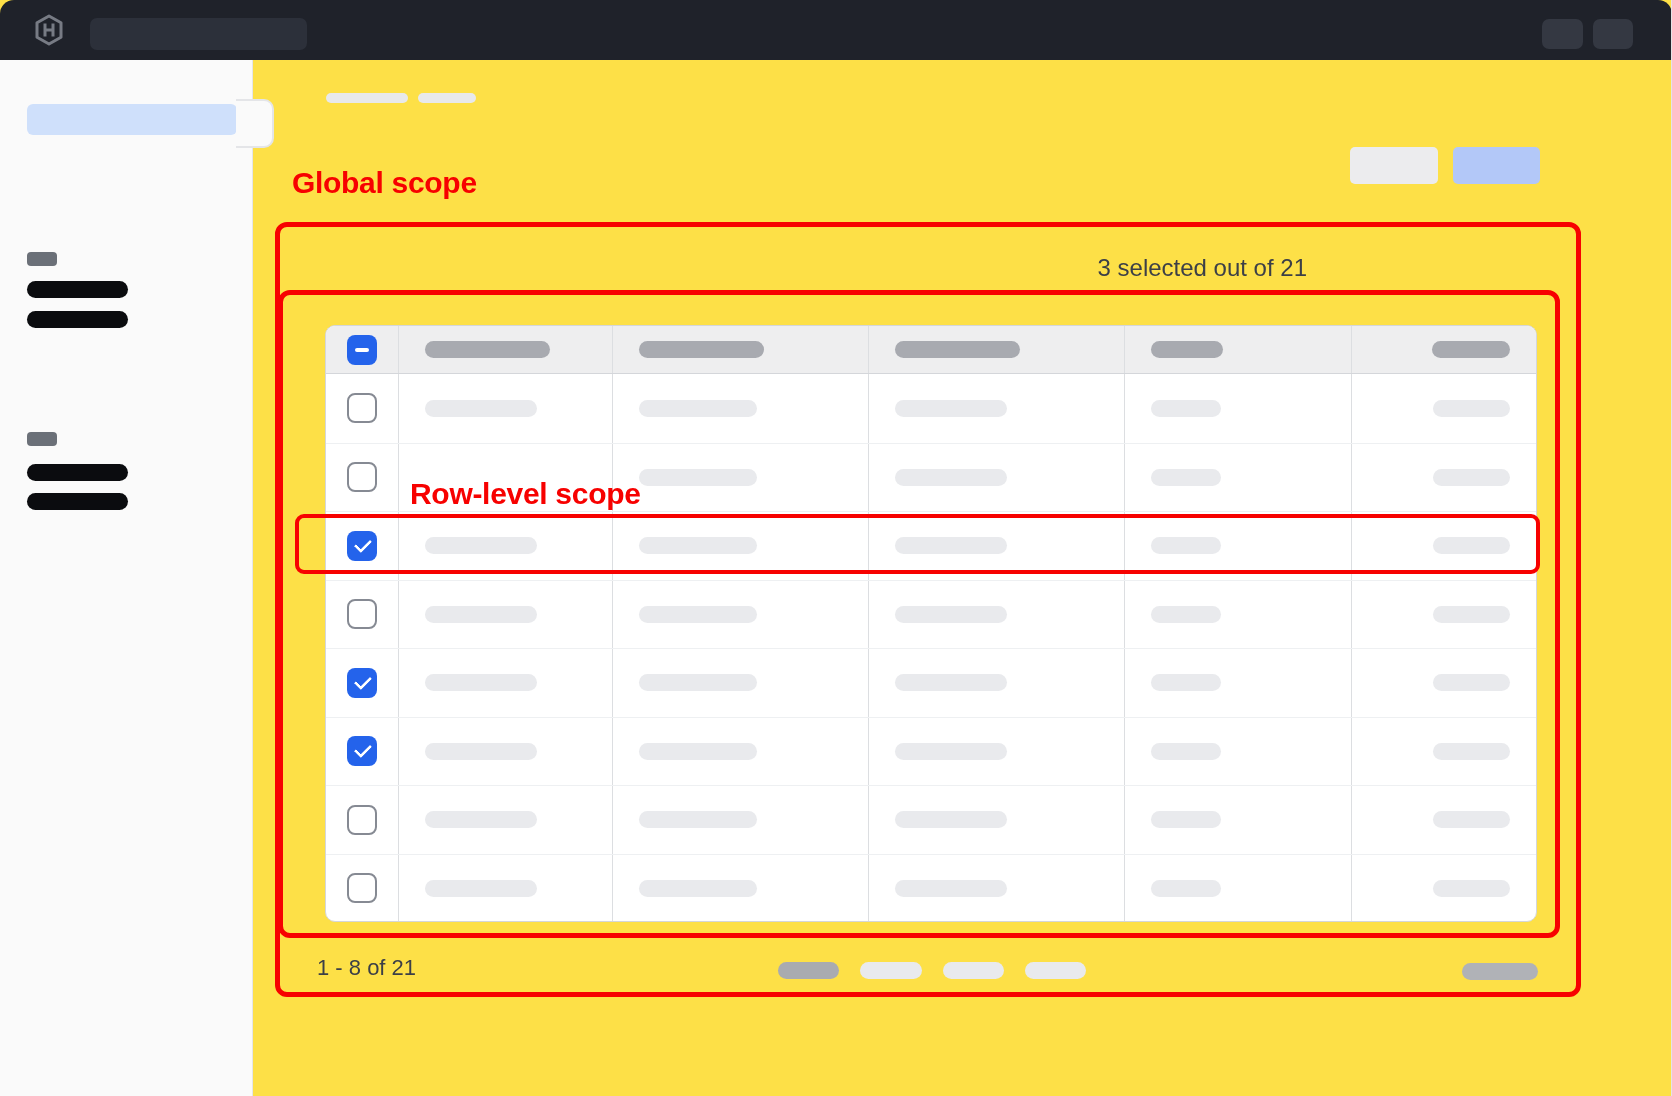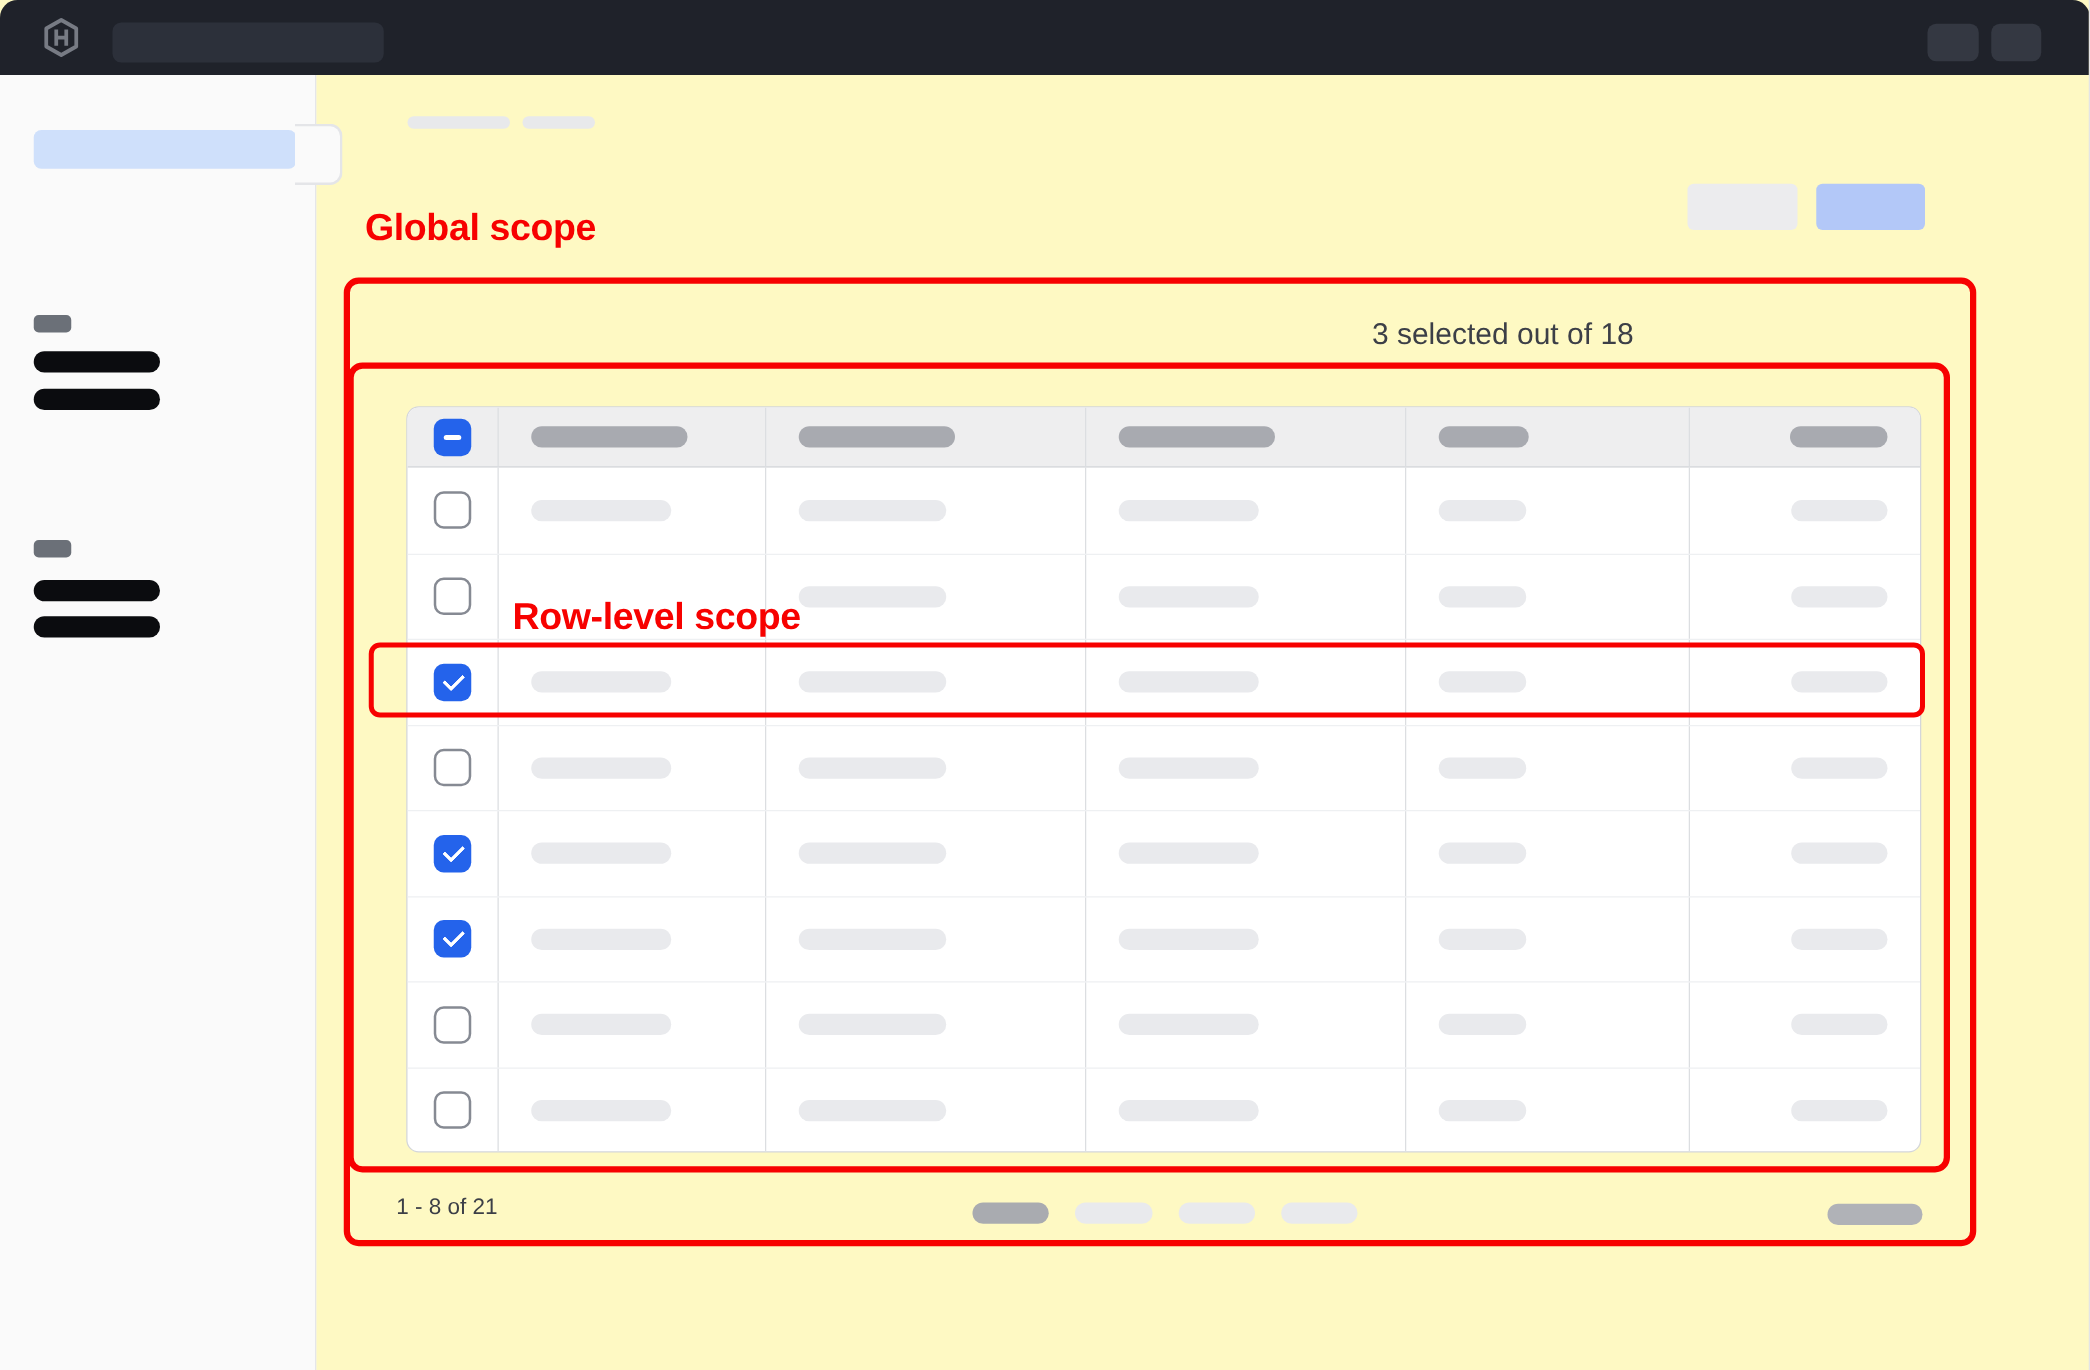--- a/index.html
+++ b/index.html
@@ -1,16 +1,16 @@
 <!DOCTYPE html>
 <html><head>
 <meta charset="utf-8">
 <style>
   html,body{margin:0;padding:0;background:#fbfbfc;font-family:"Liberation Sans","DejaVu Sans",sans-serif;}
-  .stage{position:relative;width:1672px;height:1096px;background:#fef9c3;overflow:hidden;
+  .stage{position:relative;width:1672px;height:1096px;background:#fde047;overflow:hidden;
          border-right:1px solid #e3e4e6;box-sizing:border-box;}
   
   .topbar{position:absolute;left:0;top:0;width:1672px;height:60px;background:#1f222a;
           border-radius:14px 14px 0 0;}
   .logo{position:absolute;left:34px;top:14px;width:30px;height:32px;}
   .topbar-search{position:absolute;left:90px;top:18px;width:217px;height:32px;background:#2c303a;border-radius:7px;}
   .topbar-sq{position:absolute;top:19px;height:30px;background:#343842;border-radius:7px;}
   .topbar-sq.s1{left:1542px;width:41px;}
   .topbar-sq.s2{left:1593px;width:40px;}
   
@@ -71,21 +71,21 @@
   
   .cb{width:30px;height:30px;border-radius:8px;border:2px solid #868a93;background:#fff;
       box-sizing:border-box;position:relative;cursor:pointer;}
   .cb.checked,.cb.indeterminate{background:#2463eb;border:none;}
   .cb.indeterminate::after{content:"";position:absolute;left:8px;top:13.5px;width:14px;height:3.5px;
       background:#fff;border-radius:2px;}
   .cb.checked::after{content:"";position:absolute;left:8px;top:8px;width:13px;height:7px;
       border-left:3px solid #fff;border-bottom:3px solid #fff;border-radius:1px;
       transform:rotate(-45deg);}
   
-  .range{position:absolute;left:317px;top:955px;font-size:18px;color:#3c3f47;}
+  .range{position:absolute;left:317px;top:955px;font-size:22px;color:#3c3f47;}
   .pages{position:absolute;left:778px;top:962px;display:flex;gap:21px;}
   .pill{height:17px;border-radius:9px;width:61px;cursor:pointer;}
   .pill:nth-child(2){width:62px;}
   .pill.active{background:#a9abb0;}
   .pill.inactive{background:#e9eaed;}
   .next-pill{position:absolute;left:1462px;top:963px;width:76px;height:17px;border-radius:9px;
              background:#b0b2b7;cursor:pointer;}
 </style>
 </head>
 <body>
@@ -117,21 +117,21 @@
   <div class="crumb c2"></div>
   <div class="hero-btn gray"></div>
   <div class="hero-btn blue"></div>
 
   <div class="ann-label ann-global-label">Global scope</div>
   <div class="ann-box ann-global-box"></div>
   <div class="ann-box ann-page-box"></div>
   <div class="ann-label ann-row-label">Row-level scope</div>
   <div class="ann-box ann-row-box"></div>
 
-  <div class="sel-status">3 selected out of 18</div>
+  <div class="sel-status">3 selected out of 21</div>
 
   <div class="table">
     <div class="thead">
       <div class="cell cbc">
         <div class="cb indeterminate"></div>
       </div>
       <div class="cell">
           <div class="bar"></div>
         </div>
       <div class="cell">

